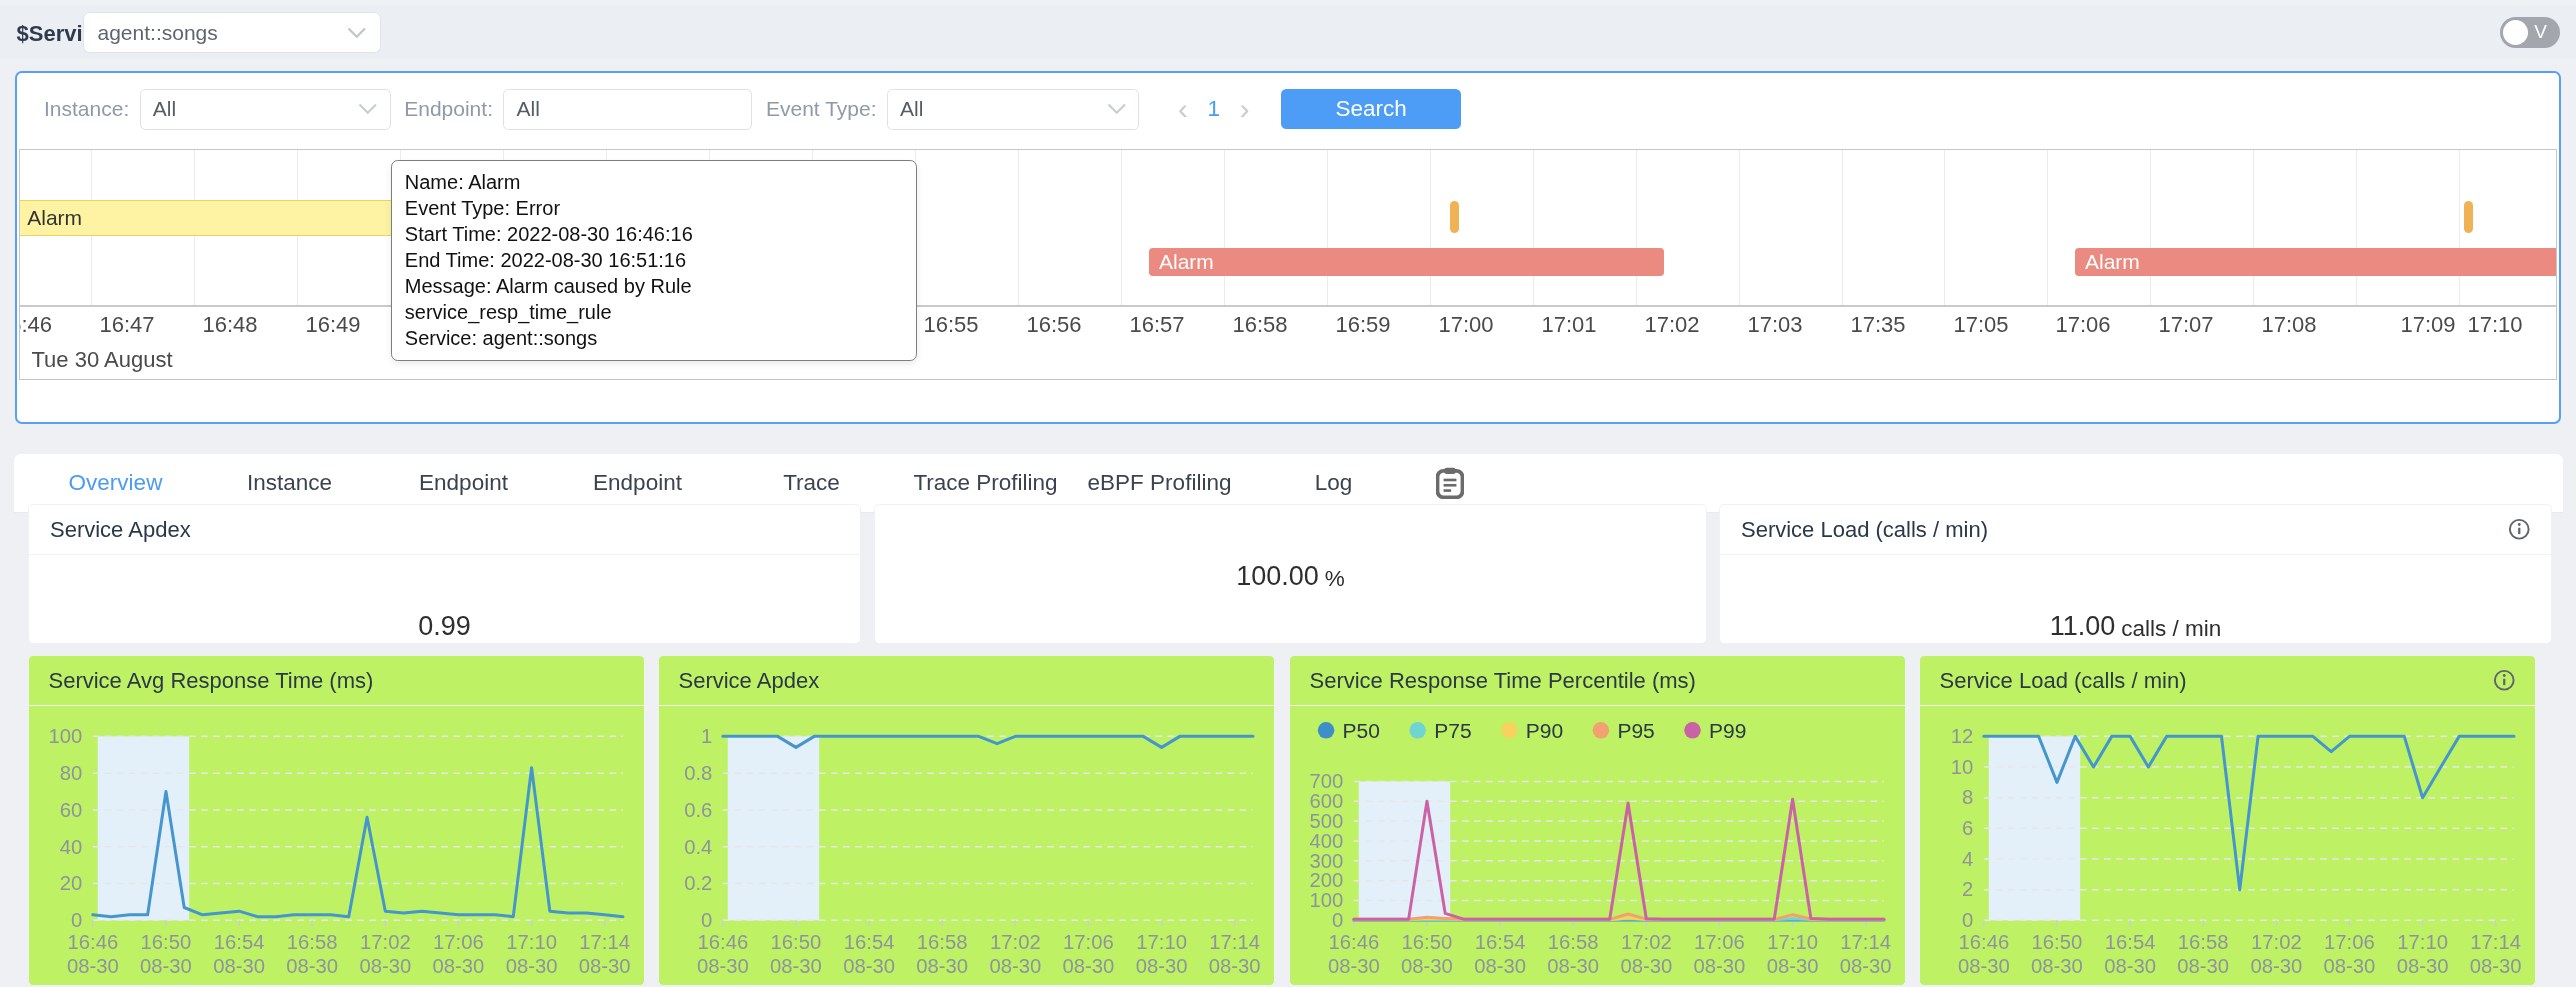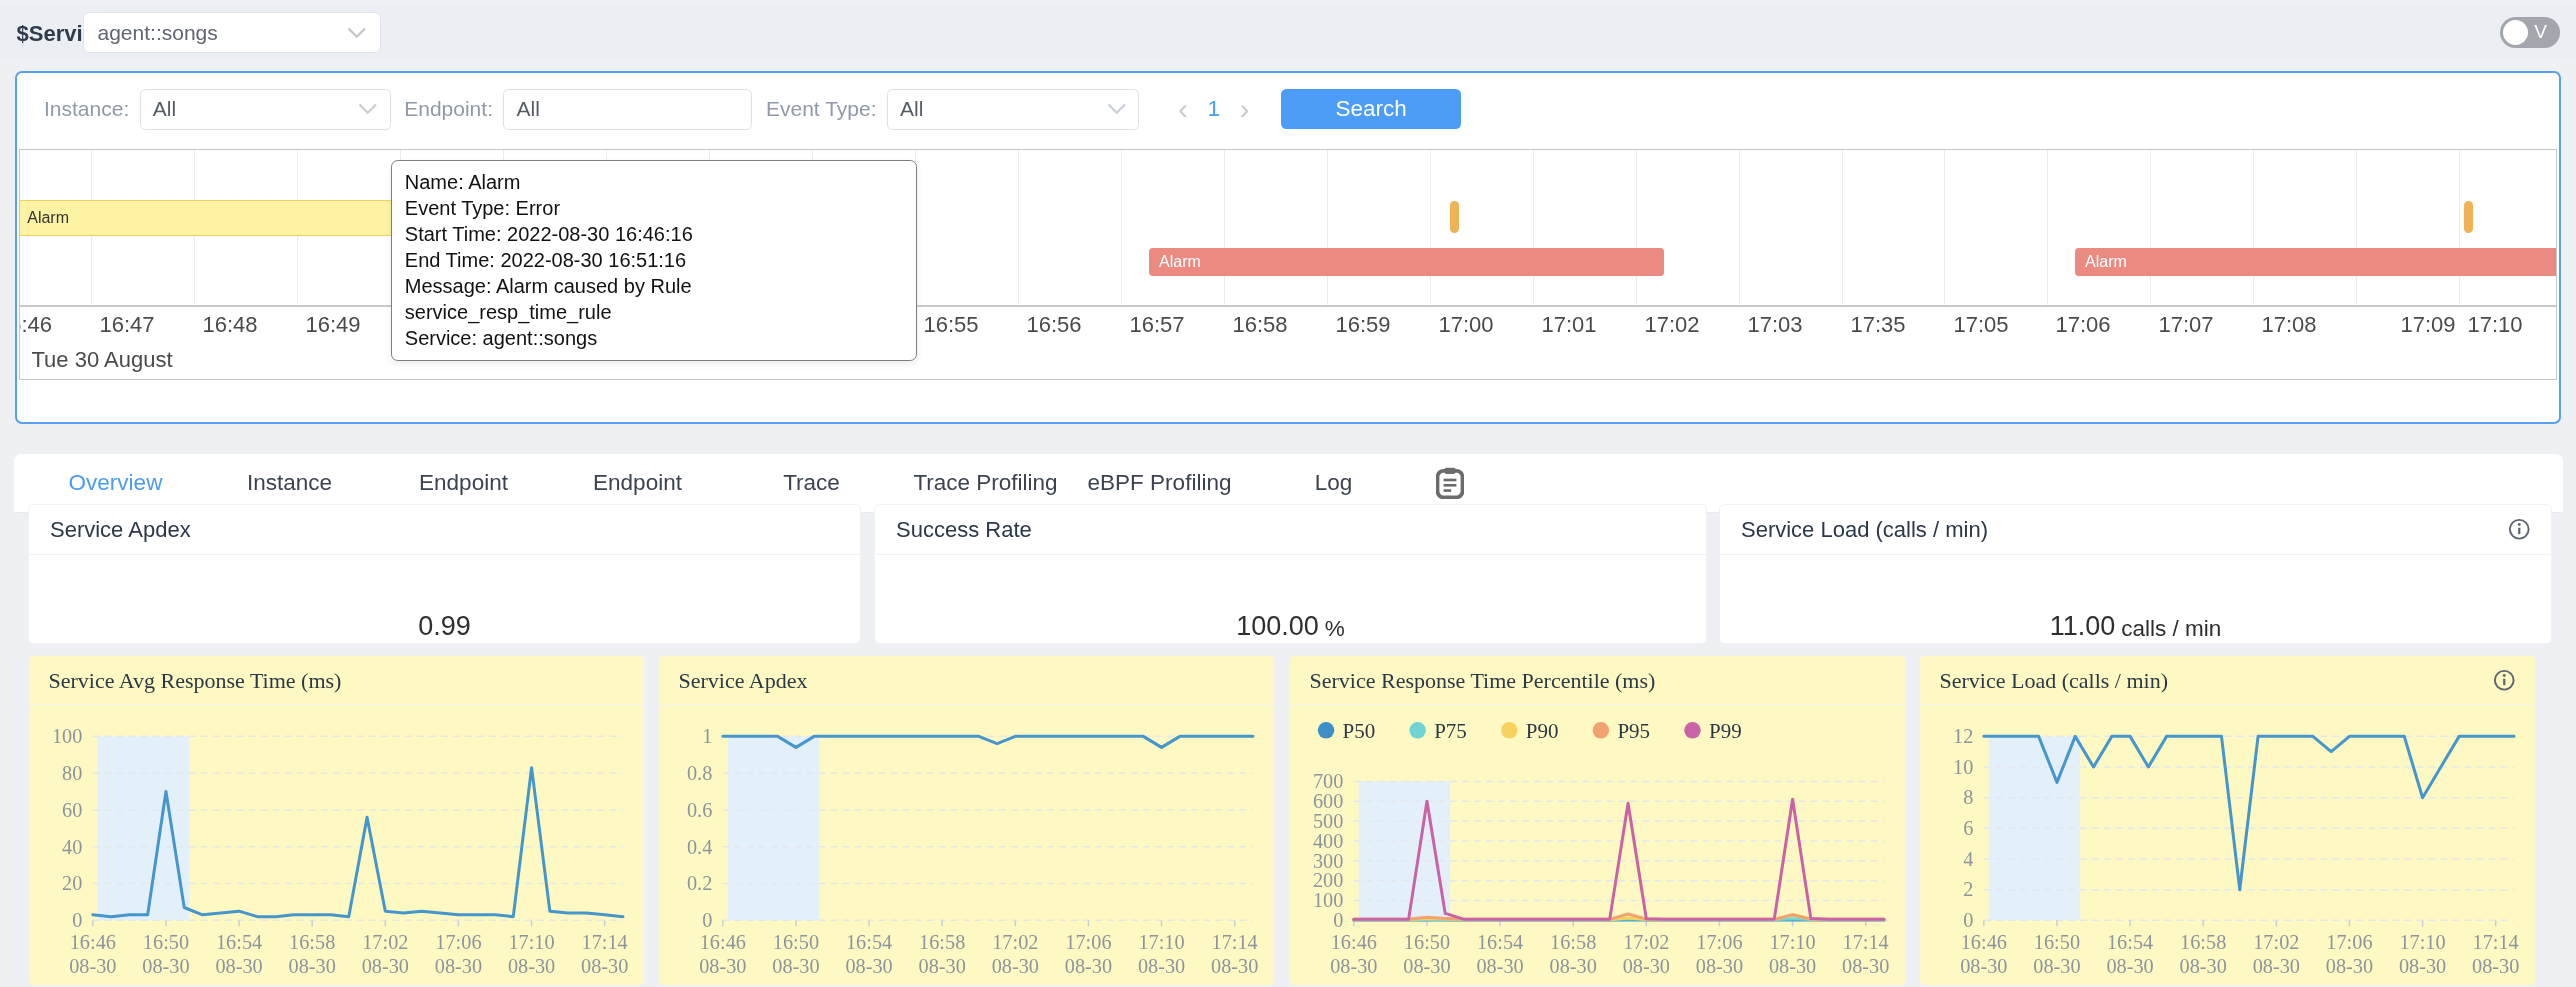--- a/index.html
+++ b/index.html
@@ -31,21 +31,21 @@
   .pg-num { font-size:22.5px; color:#459df5; padding:0 9px; }
   .search-btn { margin-left:21px; width:180px; height:40px; background:#4d9df6; border:none; border-radius:5.3px;
     color:#fff; font-size:22.5px; font-family:"Liberation Sans",sans-serif; }
 
   
   .tl-box { position:absolute; left:1.5px; top:76px; width:2538px; height:231px; border:1.5px solid #c6c6c6; overflow:hidden; background:#fff; }
   .tl-grid { position:absolute; top:0; width:1.5px; height:155px; background:#ececec; }
   .tl-axis { position:absolute; left:0; top:155px; width:100%; height:1.5px; background:#c9c9c9; }
   .tl-ticklabel { position:absolute; top:162px; font-size:22px; color:#4a4a4a; white-space:nowrap; }
   .tl-day { position:absolute; left:12px; top:197px; font-size:22px; color:#4a4a4a; }
-  .ev { position:absolute; border-radius:3.8px; font-size:16px; display:flex; align-items:center; white-space:nowrap; overflow:hidden; }
+  .ev { position:absolute; border-radius:3.8px; font-size:21px; display:flex; align-items:center; white-space:nowrap; overflow:hidden; }
   .ev-selected { top:50px; height:36px; background:#fdf3a3; border:1.5px solid #eed45f; color:#333; padding:0 10.5px; }
   .ev-error { top:98px; height:28px; background:#ea8a80; color:#fff; padding:0 10.5px; }
   .ev-point { top:51px; height:32px; width:9.8px; background:#efb356; border-radius:5.3px; }
   .tooltip { position:absolute; left:374px; top:87px; width:526px; background:#fff; border:1.5px solid #7e7e7e;
     border-radius:6.8px; padding:8.3px 12.8px; box-shadow:0 3px 7.5px rgba(0,0,0,.08); z-index:5; }
   .tooltip div { font-size:20px; line-height:26px; color:#111; }
 
   
   .tabstrip { position:absolute; left:13.5px; top:434px; width:2549px; height:59px; background:#fff;
     border-radius:6.8px 6.8px 0 0; border-bottom:1.5px solid #e8eaee; display:flex; align-items:center; padding-left:15px;margin-top:20px; }
@@ -55,21 +55,21 @@
 
   
   .mcard { position:absolute; top:504px; width:833px; height:140px; background:#fff; border-radius:5.3px; border:0.8px solid #f0f1f3; }
   .mhead { height:50px; border-bottom:1.5px solid #f0f2f5; display:flex; align-items:center; padding:0 21px; }
   .mhead .t { font-size:22px; color:#2b3848; flex:1; }
   .mbody { height:87px; display:flex; align-items:flex-end; justify-content:center; }
   .mval { font-size:27px; color:#2e2e2e; }
   .munit { font-size:22.5px; color:#2e2e2e; margin-left:6px; }
 
   
-  .ccard { position:absolute; top:655px; width:617px; height:331px; background:#fef9c3; border-radius:5.3px; border:0.8px solid #f0f1f3;font-family:Liberation Serif, serif; }
+  .ccard { position:absolute; top:655px; width:617px; height:331px; background:#bef264; border-radius:5.3px; border:0.8px solid #f0f1f3; }
   .chead { height:50px; border-bottom:1.5px solid #f0f2f5; display:flex; align-items:center; padding:0 19.5px; }
   .chead .t { font-size:22px; color:#2b3848; flex:1; }
   .info-ic { width:22.5px; height:22.5px; }
 </style>
 </head>
 <body>
 
 <div class="topbar">
   <span class="svc-label">$Service</span>
   <div class="svc-select">
@@ -202,23 +202,20 @@
 
 <div class="mcard" style="left:28px">
   <div class="mhead">
       <span class="t">Service Apdex</span>
     </div>
   <div class="mbody">
       <span class="mval">0.99</span>
     </div>
 </div>
 <div class="mcard" style="left:874px">
-  <div class="mhead">
-      <span class="t">Success Rate</span>
-    </div>
   <div class="mbody">
     <span class="mval">100.00</span>
     <span class="munit">%</span>
   </div>
 </div>
 <div class="mcard" style="left:1719px">
   <div class="mhead">
     <span class="t">Service Load (calls / min)</span>
     <svg class="info-ic" viewBox="0 0 30 30">
       <circle cx="15" cy="15" r="12.5" fill="none" stroke="#5f6570" stroke-width="2.6"></circle>

